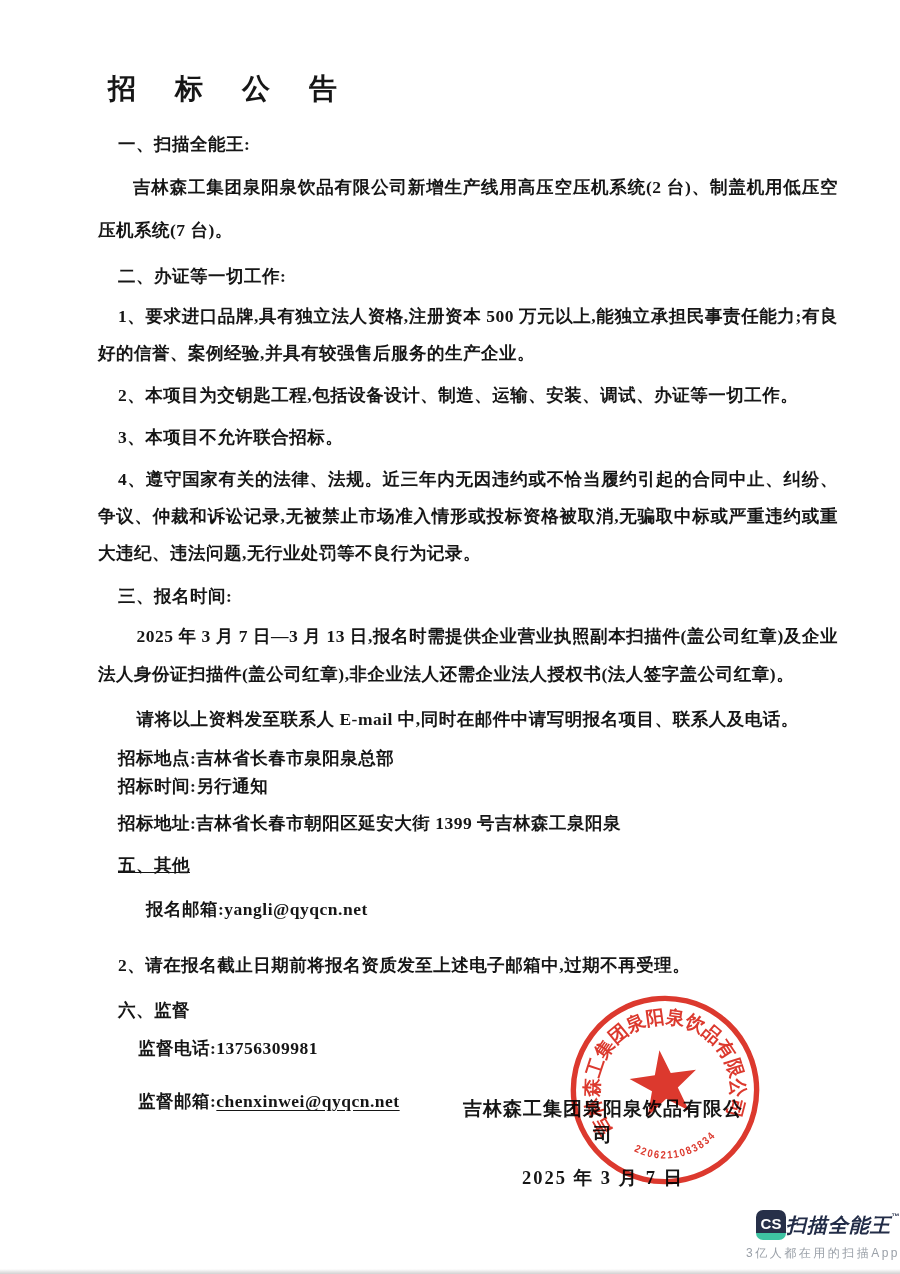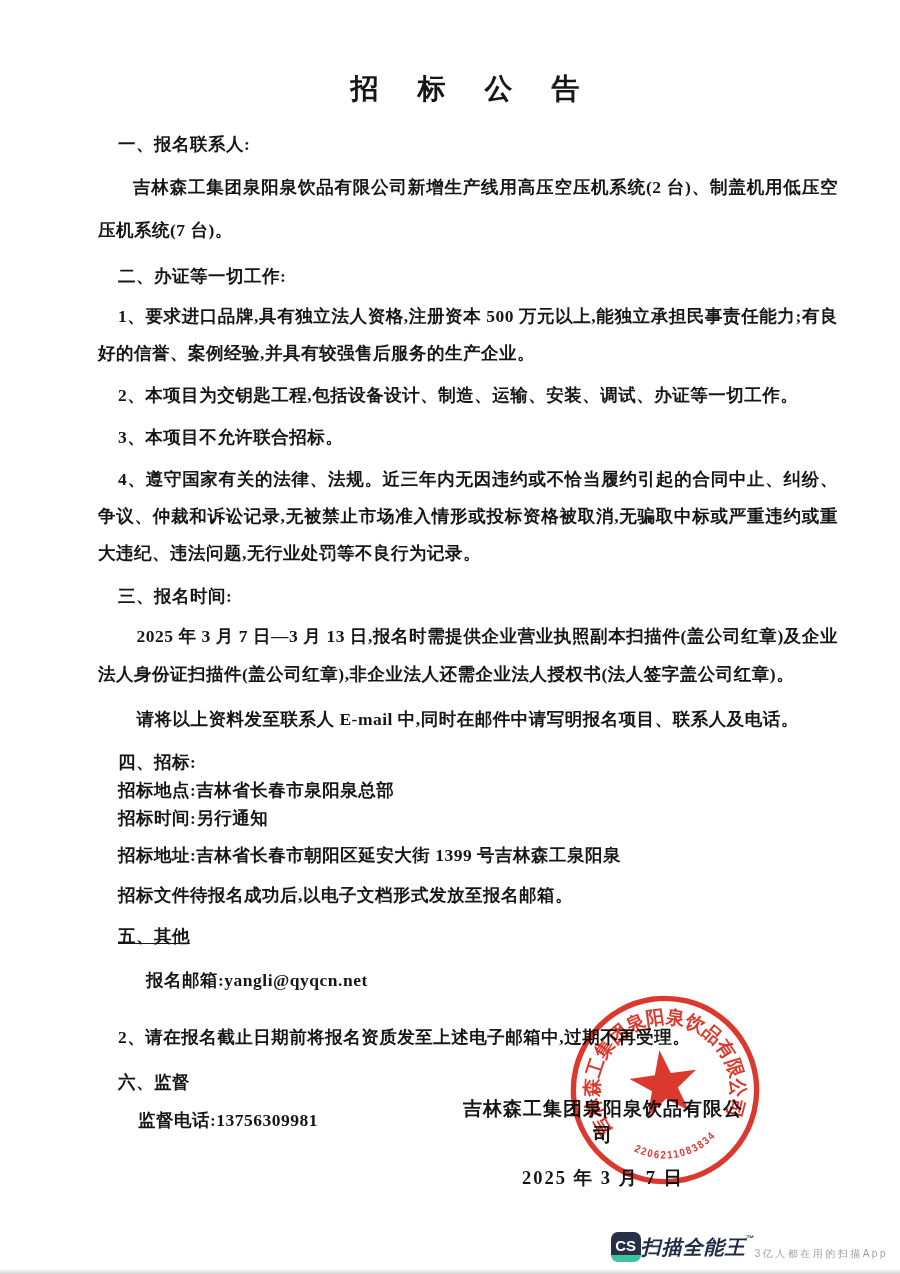--- a/index.html
+++ b/index.html
@@ -18,21 +18,21 @@
     content:"";position:absolute;left:0;right:0;bottom:0;height:5px;
     background:linear-gradient(to bottom,rgba(0,0,0,0),rgba(0,0,0,0.18));
   }
   .doc{
     padding:70px 62px 0 98px;
     font-size:17.5px;
     letter-spacing:0.5px;
     text-align:justify;
   }
   .doc-title{
-    text-align:center;
+    text-align:left;
     font-size:28px;
     letter-spacing:16px;
     margin:0 0 24px 10px;
     font-weight:bold;
   }
   .sec-heading{margin:12px 0 10px 20px;}
   .para-first{line-height:2.45;text-indent:2em;margin:0 0 4px 0;}
   .item{line-height:2.12;text-indent:20px;margin:5px 0;}
   .para{line-height:2.12;text-indent:2.2em;margin:8px 0;}
   .tight-line{margin:3px 0 3px 20px;line-height:1.45;}
@@ -53,84 +53,85 @@
     position:absolute;
     left:567px;top:992px;
     width:196px;height:196px;
     mix-blend-mode:multiply;
     opacity:0.92;
     transform:rotate(-8deg);
     pointer-events:none;
   }
   .watermark{
     position:absolute;
-    right:12px;bottom:12px;
-    display:flex;align-items:flex-start;
+    right:0;bottom:12px;
+    display:flex;flex-direction:column;align-items:flex-end;
     font-family:"Liberation Sans","DejaVu Sans",sans-serif;
   }
   .wm-row{display:flex;align-items:center;}
   .wm-logo{
     width:30px;height:30px;
     border-radius:7px;
     background:linear-gradient(to bottom,#273049 0%,#273049 76%,#3ec3a2 76%,#3ec3a2 100%);
     color:#ffffff;
     font-size:15px;font-weight:bold;
     display:flex;align-items:center;justify-content:center;
     line-height:1;padding-bottom:4px;box-sizing:border-box;
   }
   .wm-name{
     margin-left:0;
     font-size:20px;font-weight:bold;color:#222c47;
     letter-spacing:1px;
     font-style:italic;
   }
   .wm-tm{font-size:8px;vertical-align:top;color:#222c47;}
   .wm-caption{
-    margin-top:15px;
-    font-size:10px;color:#9aa0a8;
+    margin-top:5px;
+    font-size:12px;color:#9aa0a8;
     letter-spacing:2.5px;font-weight:normal;
   }
 </style>
 </head>
 <body>
 
 <div class="page">
 
   <div class="doc">
 
     <div class="doc-title">招  标  公  告</div>
 
-    <div class="sec-heading">一、报名联系人:</div>
+    <div class="sec-heading">一、扫描全能王:</div>
     <div class="para-first">吉林森工集团泉阳泉饮品有限公司新增生产线用高压空压机系统(2 台)、制盖机用低压空压机系统(7 台)。</div>
 
     <div class="sec-heading">二、办证等一切工作:</div>
     <div class="item">1、要求进口品牌,具有独立法人资格,注册资本 500 万元以上,能独立承担民事责任能力;有良好的信誉、案例经验,并具有较强售后服务的生产企业。</div>
     <div class="item">2、本项目为交钥匙工程,包括设备设计、制造、运输、安装、调试、办证等一切工作。</div>
     <div class="item">3、本项目不允许联合招标。</div>
     <div class="item">4、遵守国家有关的法律、法规。近三年内无因违约或不恰当履约引起的合同中止、纠纷、争议、仲裁和诉讼记录,无被禁止市场准入情形或投标资格被取消,无骗取中标或严重违约或重大违纪、违法问题,无行业处罚等不良行为记录。</div>
 
     <div class="sec-heading">三、报名时间:</div>
     <div class="para">2025 年 3 月 7 日—3 月 13 日,报名时需提供企业营业执照副本扫描件(盖公司红章)及企业法人身份证扫描件(盖公司红章),非企业法人还需企业法人授权书(法人签字盖公司红章)。</div>
     <div class="para">请将以上资料发至联系人 E-mail 中,同时在邮件中请写明报名项目、联系人及电话。</div>
 
-    <div class="sec-heading" style="margin-bottom:4px;">四、招标:</div>
     <div class="tight-line">招标地点:吉林省长春市泉阳泉总部</div>
     <div class="tight-line">招标时间:另行通知</div>
     <div class="tight-line gap-sm">招标地址:吉林省长春市朝阳区延安大街 1399 号吉林森工泉阳泉</div>
-    <div class="tight-line gap-md">招标文件待报名成功后,以电子文档形式发放至报名邮箱。</div>
 
     <div class="sec-heading" style="margin-top:16px;margin-bottom:6px;text-decoration:underline;">五、其他</div>
     <div class="sub-line">
       <span>报名邮箱:</span><span>yangli@qyqcn.net</span>
     </div>
     <div class="item" style="margin-top:26px;">2、请在报名截止日期前将报名资质发至上述电子邮箱中,过期不再受理。</div>
 
     <div class="sec-heading" style="margin-top:14px;margin-bottom:2px;">六、监督</div>
     <div class="sub-line" style="margin-top:14px;margin-left:40px;">
       <span>监督电话:</span><span>13756309981</span>
+    </div>
+    <div class="sub-line" style="margin-top:28px;margin-left:40px;">
+      <span>监督邮箱:</span><span class="underlined">chenxinwei@qyqcn.net</span>
     </div>
   </div>
 
   <div class="signature">
     <div>吉林森工集团泉阳泉饮品有限公司</div>
     <div class="sig-date">2025 年 3 月 7 日</div>
   </div>
 
   <svg class="seal" viewBox="0 0 200 200" xmlns="http://www.w3.org/2000/svg">
     <defs>

